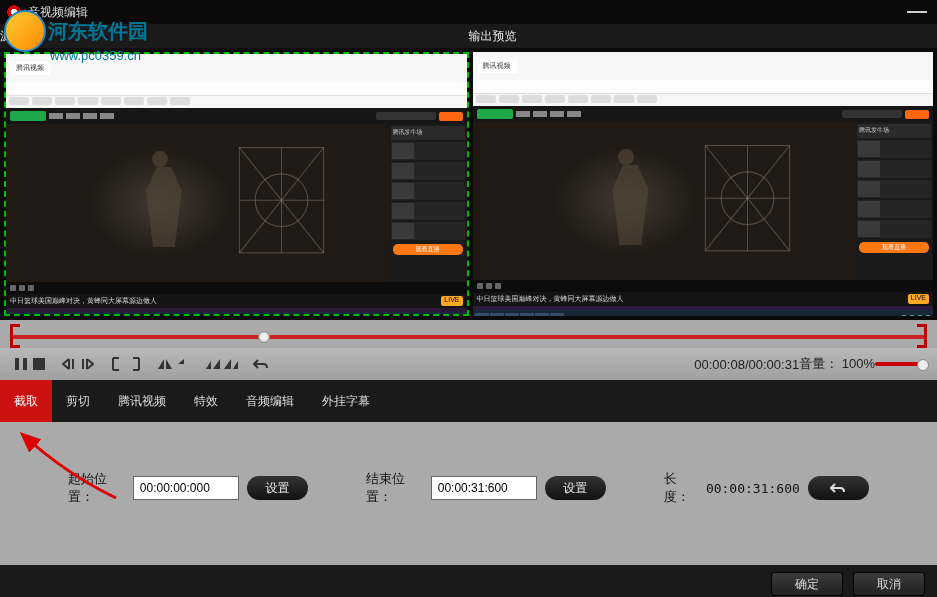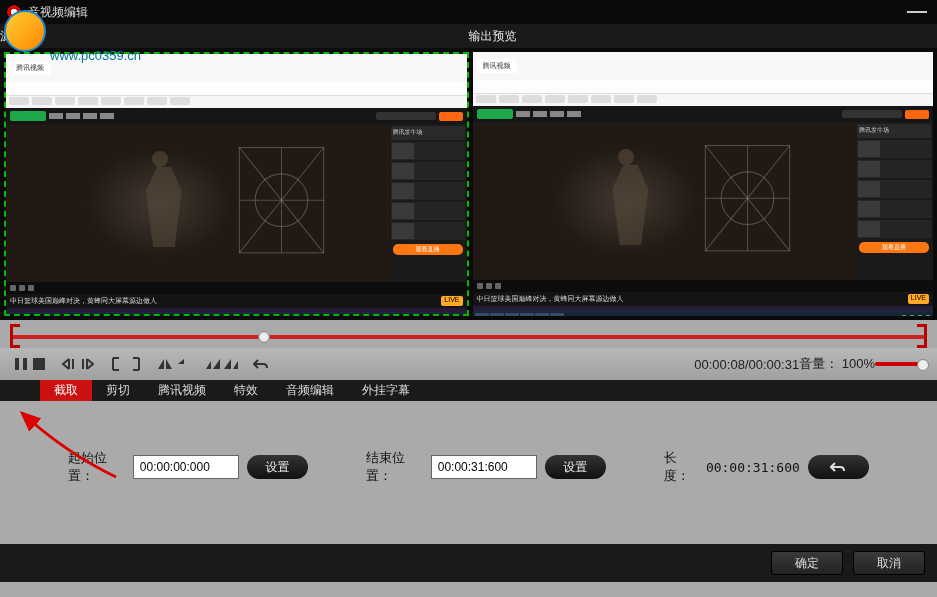--- a/index.html
+++ b/index.html
@@ -68,21 +68,21 @@
     
     .toolbar { height: 32px; background: linear-gradient(#b8b8b8, #a0a0a0); display: flex; align-items: center; padding: 0 12px; }
     .tb-btn { width: 18px; height: 18px; display: flex; align-items: center; justify-content: center; cursor: pointer; color: #333; }
     .tb-sep { width: 12px; }
     .tb-spacer { flex: 1; }
     .tb-time { font-size: 13px; color: #222; }
     .tb-vol-label { font-size: 13px; color: #222; }
     .tb-vol-slider { width: 50px; height: 4px; background: linear-gradient(to right, #c00 100%, #555 100%); border-radius: 2px; position: relative; }
     .tb-vol-slider::after { content: ''; position: absolute; right: -4px; top: -3px; width: 10px; height: 10px; background: #eee; border: 1px solid #888; border-radius: 50%; }
     
-    .tabs { height: 21px; background: #1a1a1a; display: flex; align-items: stretch; padding-left: 40px; }
+    .tabs { height: 42px; background: #1a1a1a; display: flex; align-items: stretch; }
     .tab { padding: 0 14px; font-size: 12px; color: #ddd; display: flex; align-items: center; cursor: pointer; }
     .tab.active { background: #cc1111; color: #fff; }
     
     .panel { background: #aaa; height: 143px; padding: 30px 20px 10px; position: relative; }
     .arrow-annot { position: absolute; left: 6px; top: 4px; }
     .field-row { display: flex; align-items: center; gap: 8px; margin: 18px 48px 0; font-size: 13px; color: #111; }
     .field-label { }
     .field-input { width: 106px; height: 24px; padding: 2px 6px; background: #fff; border: 1px solid #666; font-size: 12px; }
     .pill-btn { width: 70px; height: 24px; background: linear-gradient(#333, #111); color: #eee; border: none; border-radius: 12px; font-size: 12px; cursor: pointer; display: flex; align-items: center; justify-content: center; }
     .field-gap { width: 48px; }
@@ -98,20 +98,21 @@
 
 <div class="titlebar">
   <div class="app-icon"></div>
   <div class="title">音视频编辑</div>
   <div class="min-icon"></div>
 </div>
 
 <div class="watermark">
   <div class="watermark-logo">
     <div class="watermark-ball"></div>
+    <div class="watermark-text">河东软件园</div>
   </div>
   <div class="watermark-url">www.pc0359.cn</div>
 </div>
 
 <div class="preview-header">
   <div class="preview-header-half">源预览</div>
   <div class="preview-header-half">输出预览</div>
 </div>
 
 <div class="preview-row">

